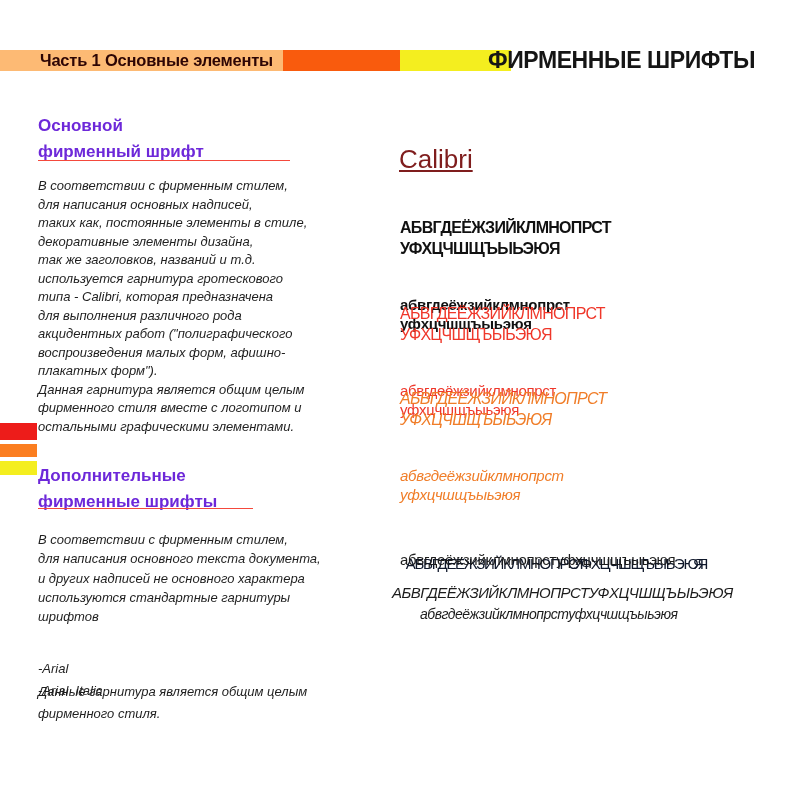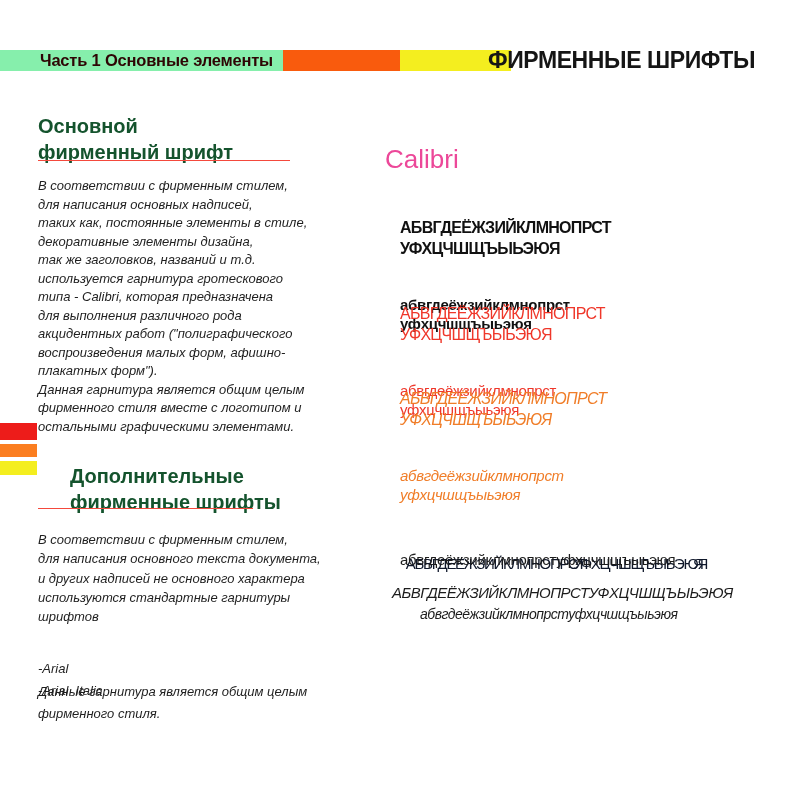--- a/index.html
+++ b/index.html
@@ -19,64 +19,64 @@
     position:absolute;left:40px;top:1px;font-size:16.5px;font-weight:bold;
     color:#2d0504;letter-spacing:-0.2px;white-space:pre;
   }
   .page-title{
     top:47px;right:45px;font-size:23px;font-weight:bold;color:#151515;
     letter-spacing:-0.4px;white-space:pre;
   }
 
   
   .red-heading{
-    left:38px;font-size:20px;line-height:26px;font-weight:bold;
-    color:#14532d;white-space:pre;
+    left:38px;font-size:17px;line-height:26px;font-weight:bold;
+    color:#6d28d9;white-space:pre;
   }
   #heading-primary{top:113px;}
-  #heading-secondary{top:463px;margin-left:32px;}
+  #heading-secondary{top:463px;}
   .heading-rule{left:38px;height:0;border-top:1.6px solid #f4493c;}
   #rule-primary{top:160px;width:252px;}
   #rule-secondary{top:508px;width:215px;}
 
   .body-text{
     left:38px;font-style:italic;font-size:13px;line-height:18.5px;
     color:#1f1f1f;white-space:pre;
   }
   #para-primary{top:177px;}
   #para-secondary{top:530px;line-height:19.3px;}
   #font-list{top:658px;line-height:21.5px;}
   #closing-text{top:681px;line-height:22px;}
 
   .swatch{left:0;width:37px;}
   #swatch-red{top:423px;height:17px;background:#ed1c1a;}
   #swatch-orange{top:444px;height:13px;background:#fb7e20;}
   #swatch-yellow{top:461px;height:14px;background:#f4ee1f;}
 
   
-  #calibri-name{left:385px;top:144px;font-size:26px;color:#ec4899;white-space:pre;}
+  #calibri-name{left:399px;top:144px;font-size:26px;color:#7f1d1d;white-space:pre;text-decoration:underline;}
   .spec{left:400px;white-space:pre;}
   .spec .u{font-size:16px;line-height:21px;letter-spacing:-0.7px;}
   .spec .l{font-size:15px;line-height:19px;letter-spacing:-0.3px;}
   #spec-bold{top:181px;font-weight:bold;color:#111111;}
   #spec-red{top:267px;color:#ef372a;}
   #spec-orange{top:352px;color:#f07d28;font-style:italic;}
 
   #arial-upper-line{left:400px;top:538px;font-size:15px;color:#0f172a;white-space:pre;letter-spacing:-1.3px;}
   #arial-upper-line .ov2{margin-left:-12px;}
   #arial-upper-line .ov3{margin-left:-14px;}
   #arial-lower-line{left:400px;top:551px;font-size:15px;color:#1c1c1c;white-space:pre;letter-spacing:-0.3px;}
   #arial-italic-upper{left:392px;top:584px;font-size:15px;font-style:italic;color:#1c1c1c;white-space:pre;letter-spacing:-0.5px;}
   #arial-italic-lower{left:420px;top:606px;font-size:14px;font-style:italic;color:#1c1c1c;white-space:pre;letter-spacing:-0.5px;}
 </style>
 </head>
 <body>
 
 <div class="abs topbar">
-  <div class="seg seg-red" style="background: #86efac; text-align: center;">
+  <div class="seg seg-red" style="background: #fdba74; text-align: center;">
     <span class="bar-label">Часть 1 Основные элементы</span>
   </div>
   <div class="seg seg-orange" style="background: rgb(249, 91, 13);"></div>
   <div class="seg seg-yellow" style="background: rgb(244, 238, 31);"></div>
 </div>
 <div class="abs page-title">ФИРМЕННЫЕ ШРИФТЫ</div>
 
 <div class="abs red-heading" id="heading-primary">Основной
 фирменный шрифт</div>
 <div class="abs heading-rule" id="rule-primary"></div>

